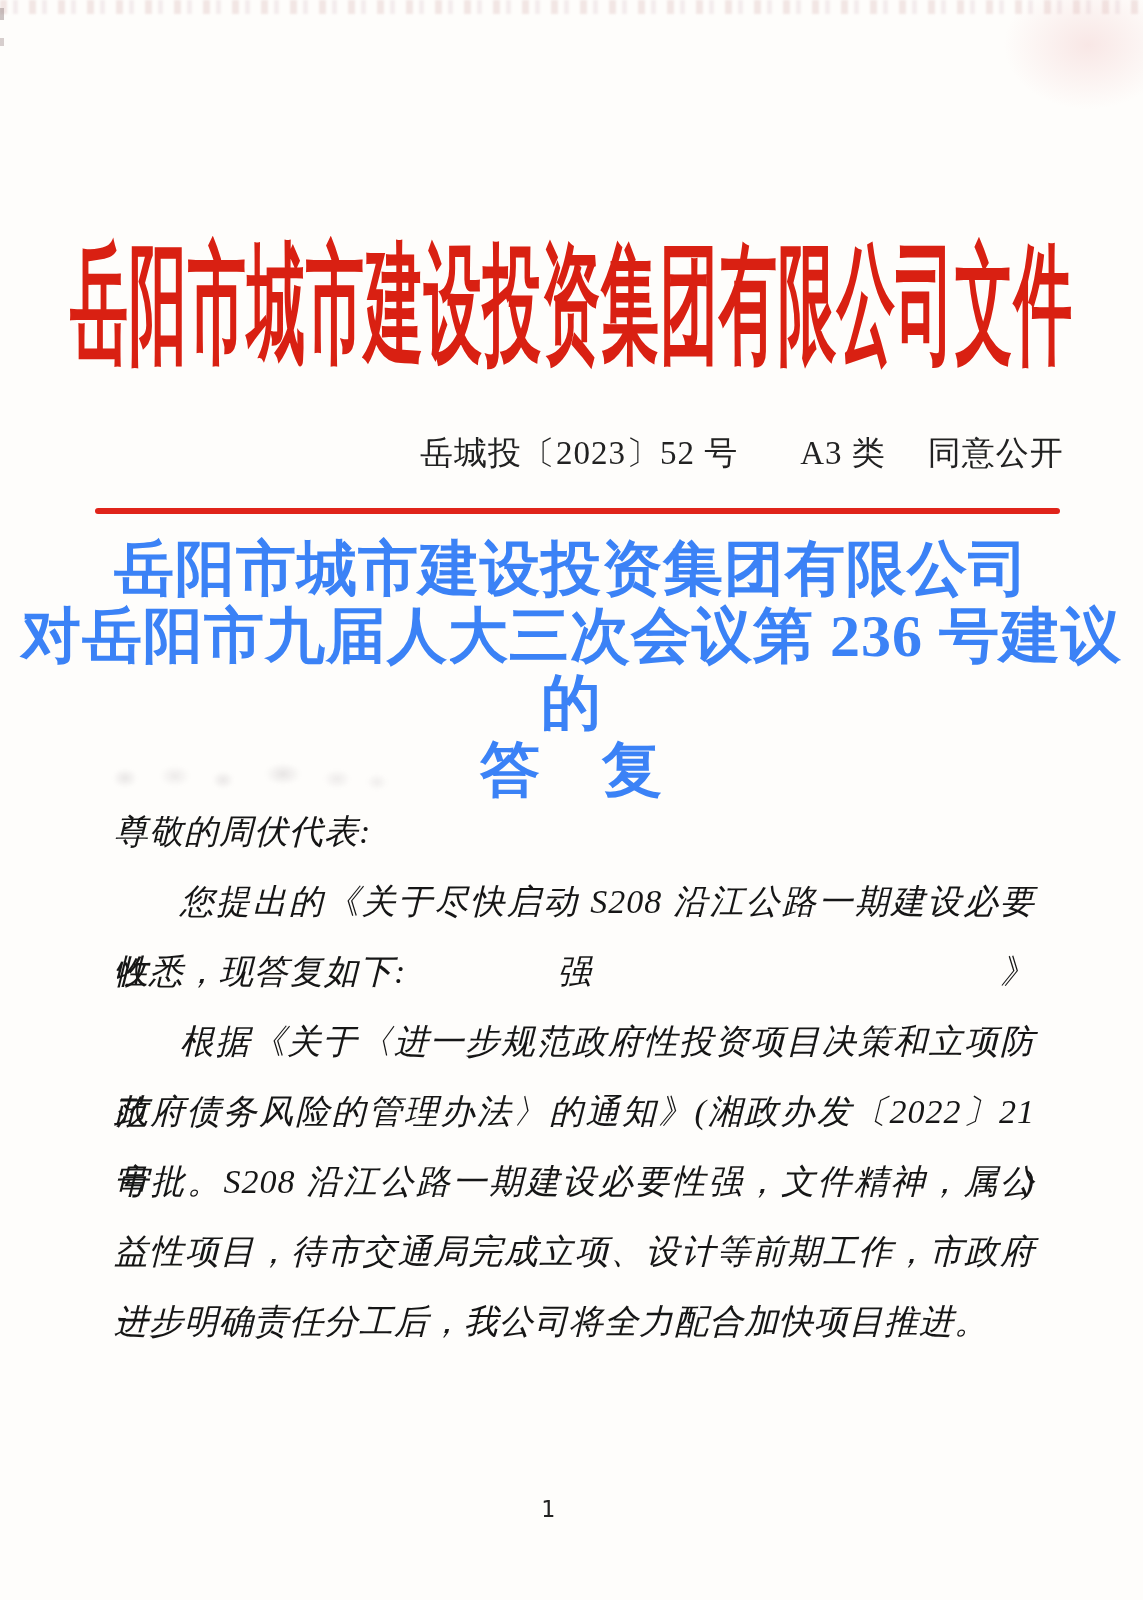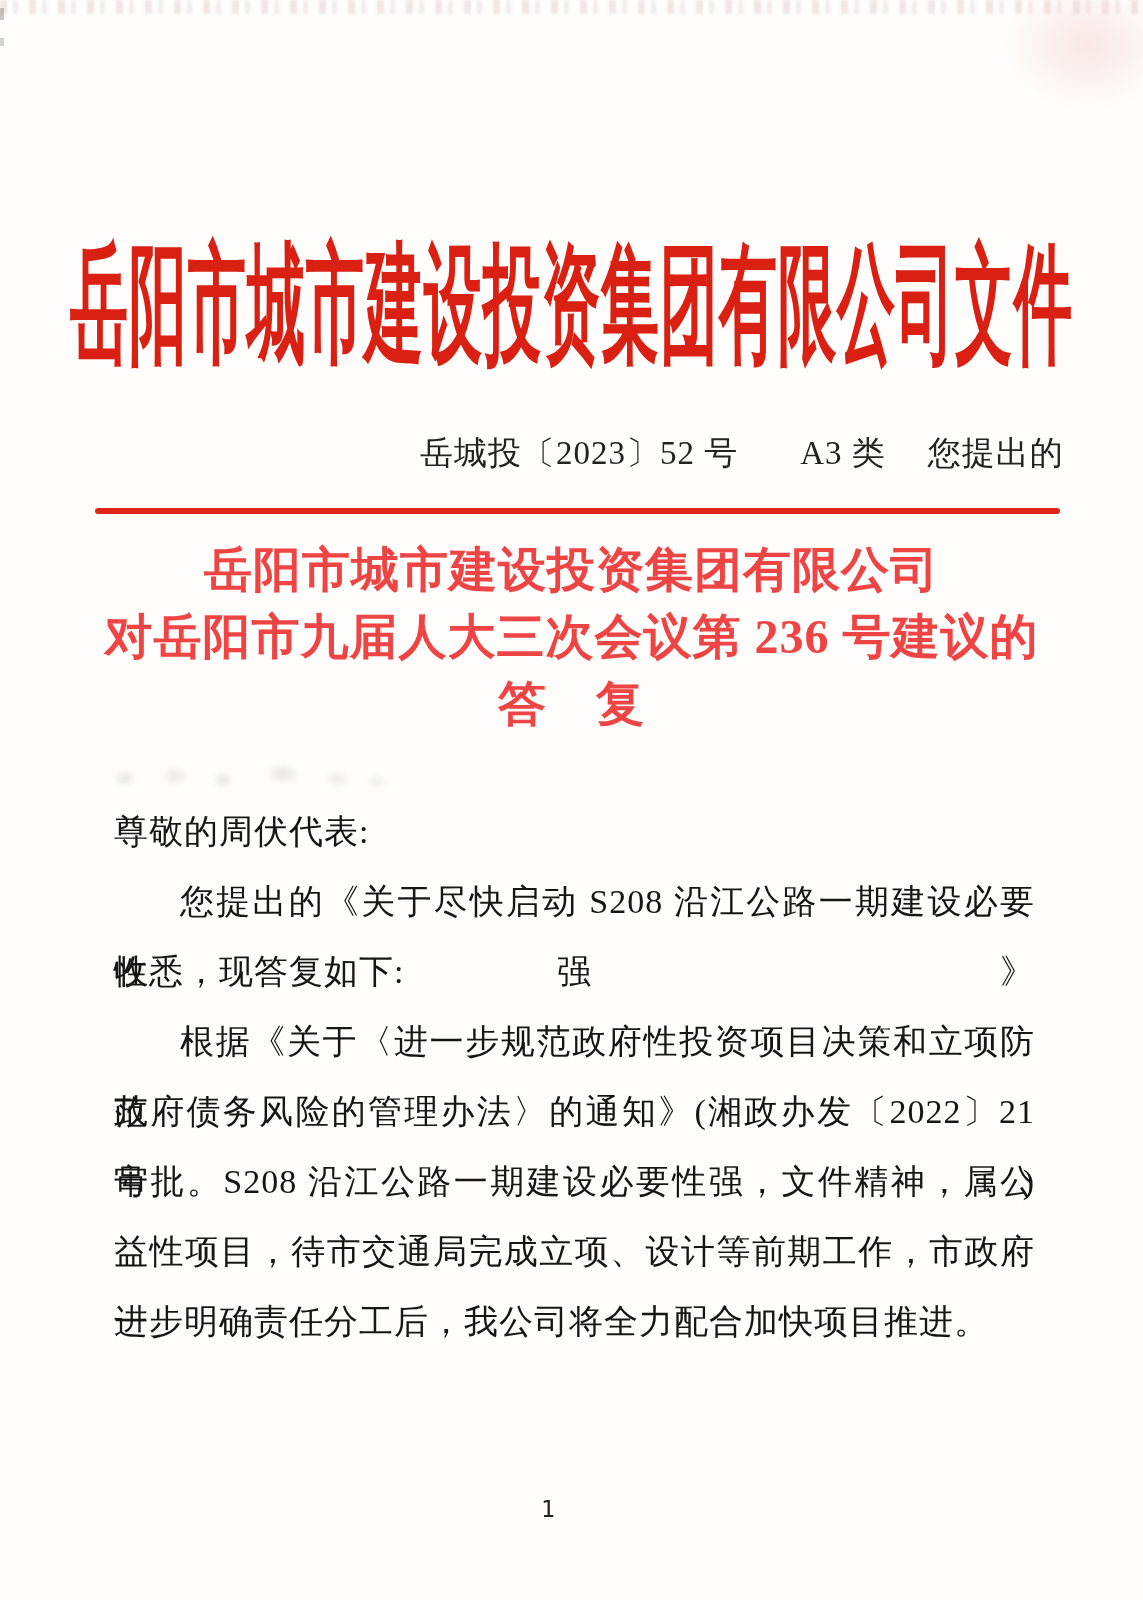--- a/index.html
+++ b/index.html
@@ -49,42 +49,42 @@
   .doc-line .gap-a{display:inline-block;width:62px;}
   .doc-line .gap-b{display:inline-block;width:42px;}
   
   .red-rule{
     position:absolute;top:508px;left:95px;width:965px;height:6px;
     background:#e0241a;border-radius:3px;
   }
   
   .title{
     position:absolute;top:536px;left:0;right:0;
-    text-align:center;font-weight:bold;font-size:48px;
-    line-height:67px;color:#ef4444;letter-spacing:1px;
+    text-align:center;font-weight:bold;font-size:60px;
+    line-height:67px;color:#3b82f6;letter-spacing:1px;
   }
   
   .bleed{
     position:absolute;top:752px;left:105px;width:290px;height:52px;
     background:
       radial-gradient(ellipse 18px 14px at 20px 26px,rgba(120,110,120,.16),transparent 70%),
       radial-gradient(ellipse 22px 15px at 70px 24px,rgba(120,110,120,.13),transparent 70%),
       radial-gradient(ellipse 16px 13px at 118px 28px,rgba(120,110,120,.15),transparent 70%),
       radial-gradient(ellipse 26px 16px at 178px 22px,rgba(120,110,120,.17),transparent 70%),
       radial-gradient(ellipse 20px 14px at 232px 27px,rgba(120,110,120,.12),transparent 70%),
       radial-gradient(ellipse 16px 12px at 272px 30px,rgba(120,110,120,.10),transparent 70%);
     filter:blur(1.5px);
   }
   
   .body-block{
     position:absolute;left:114px;right:108px;top:797px;
     font-size:34px;color:#161616;letter-spacing:1px;
   }
   .line{
-    height:70px;line-height:70px;white-space:nowrap;
+    height:70px;line-height:70px;white-space:nowrap;font-style:italic;
   }
   .line.just{
     white-space:normal;
     text-align:justify;text-align-last:justify;
     text-justify:inter-character;
   }
   .line.ind{text-indent:66px;}
   .pageno{
     position:absolute;top:1496px;left:0;width:1096px;
     text-align:center;font-size:23px;color:#222;
@@ -100,21 +100,21 @@
   <div class="corner-blob"></div>
   <div class="edge-specks"></div>
 
   <h1 class="red-head">岳阳市城市建设投资集团有限公司文件</h1>
 
   <div class="doc-line">
     <span>岳城投〔2023〕52 号</span>
     <span class="gap-a"></span>
     <span>A3 类</span>
     <span class="gap-b"></span>
-    <span>您提出的</span>
+    <span>同意公开</span>
   </div>
 
   <div class="red-rule"></div>
 
   <div class="title">
     <div>岳阳市城市建设投资集团有限公司</div>
     <div>对岳阳市九届人大三次会议第 236 号建议的</div>
     <div>答　复</div>
   </div>
 

